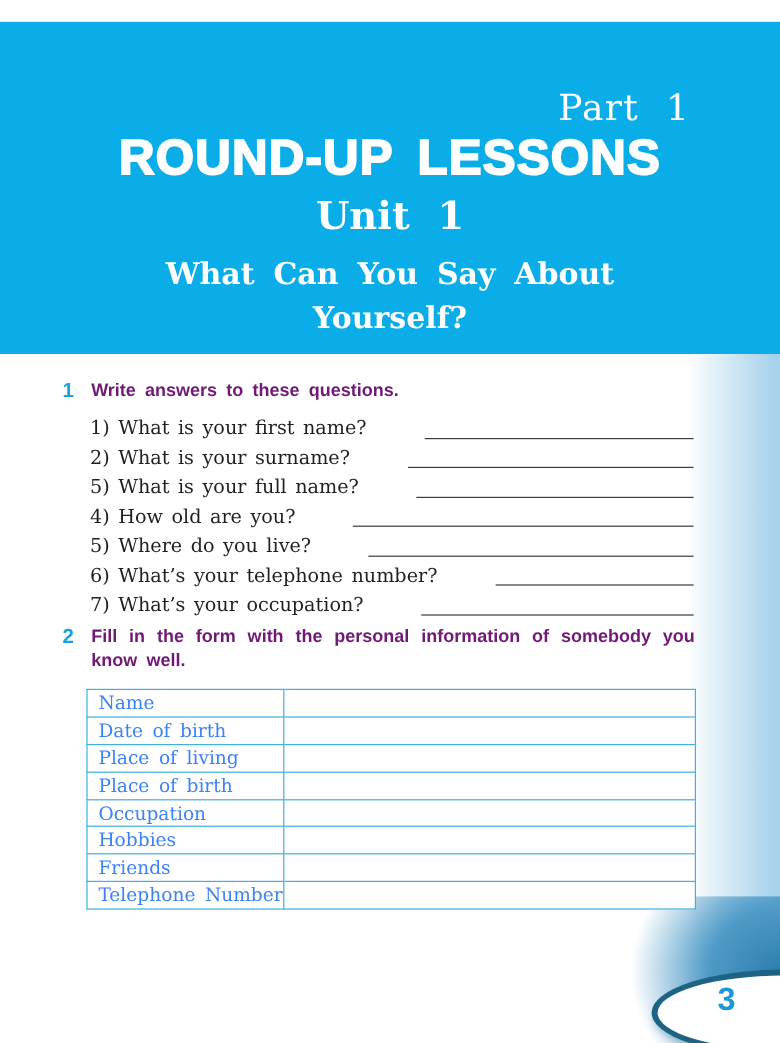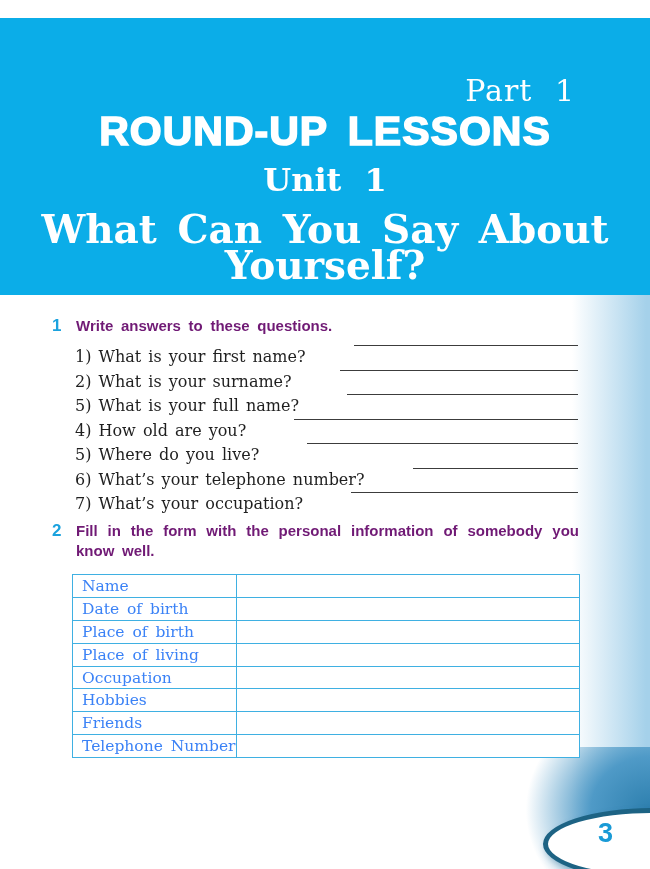--- a/index.html
+++ b/index.html
@@ -30,21 +30,21 @@
   }
   .unit-label {
     position:absolute; top:143px; left:0; width:100%;
     text-align:center;
     font-family:"DejaVu Serif", serif; font-weight:bold;
     font-size:32px; word-spacing:12px;
   }
   .unit-title {
     position:absolute; top:193px; left:0; width:100%;
     text-align:center;
-    font-family:"DejaVu Serif", serif; font-size:39px;
+    font-family:"DejaVu Serif", serif; font-size:25px;
     line-height:36px; word-spacing:7px;
   }
 
   
   .side-band {
     position:absolute; top:277px; right:0; width:78px; bottom:0;
     background:linear-gradient(to right, rgba(255,255,255,0) 0%, #a5d1ea 95%);
     z-index:1;
   }
   .corner-glow {
@@ -77,21 +77,21 @@
     font-weight:bold; font-size:17px; color:#1BA2DE; line-height:19px;
   }
   .ex-instruction {
     flex:1; font-weight:bold; font-size:15px; line-height:19.5px;
     color:#701a75; word-spacing:3.5px; text-align:justify;
   }
   #ex1-head { top:298px; }
   #ex2-head { top:503px; }
 
   .questions { position:absolute; left:75px; top:327px; width:503px; }
-  .q-row { display:flex; align-items:flex-start; height:24.5px;gap:41px; }
+  .q-row { display:flex; align-items:flex-end; height:24.5px;gap:41px; }
   .q-text {
     font-family:"DejaVu Serif", serif; font-size:16px; color:#1f1f1f;
     word-spacing:2px; white-space:nowrap; line-height:24.5px;
   }
   .fill-line {
     flex:1; border-bottom:1.5px solid #3c3c3c;
     margin:0 0 4px 7px; height:1px;
   }
 
   .form-table {
@@ -171,25 +171,25 @@
       <tbody>
         <tr>
           <td class="label-cell">Name</td>
           <td class="value-cell"></td>
         </tr>
         <tr>
           <td class="label-cell">Date of birth</td>
           <td class="value-cell"></td>
         </tr>
         <tr>
+          <td class="label-cell">Place of living</td>
+          <td class="value-cell"></td>
+        </tr>
+        <tr>
           <td class="label-cell">Place of birth</td>
-          <td class="value-cell"></td>
-        </tr>
-        <tr>
-          <td class="label-cell">Place of living</td>
           <td class="value-cell"></td>
         </tr>
         <tr>
           <td class="label-cell">Occupation</td>
           <td class="value-cell"></td>
         </tr>
         <tr>
           <td class="label-cell">Hobbies</td>
           <td class="value-cell"></td>
         </tr>

